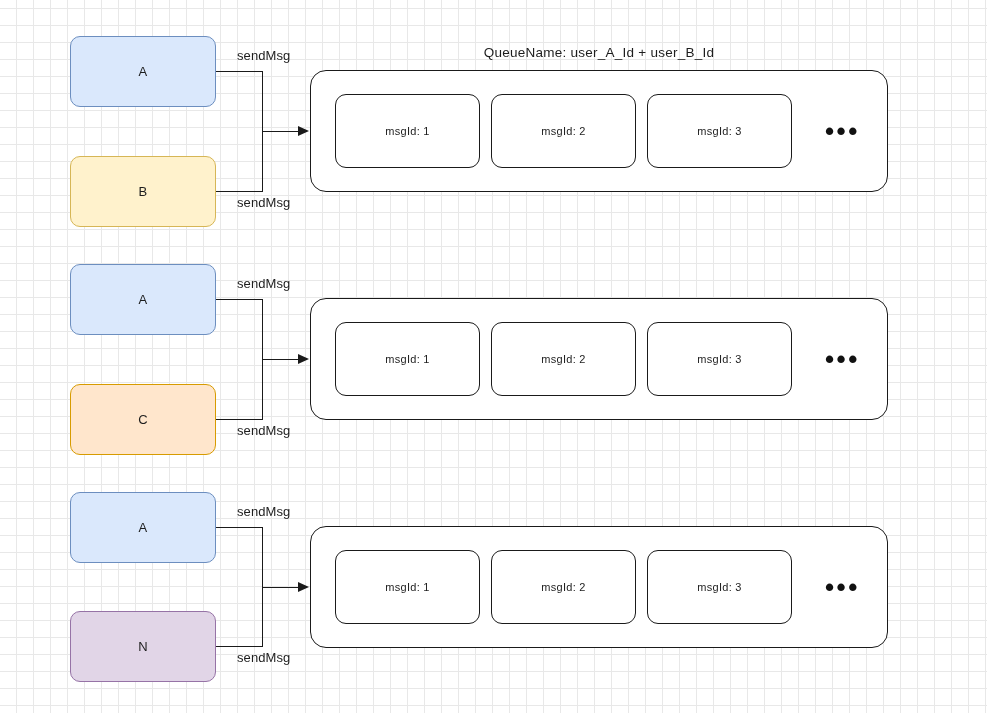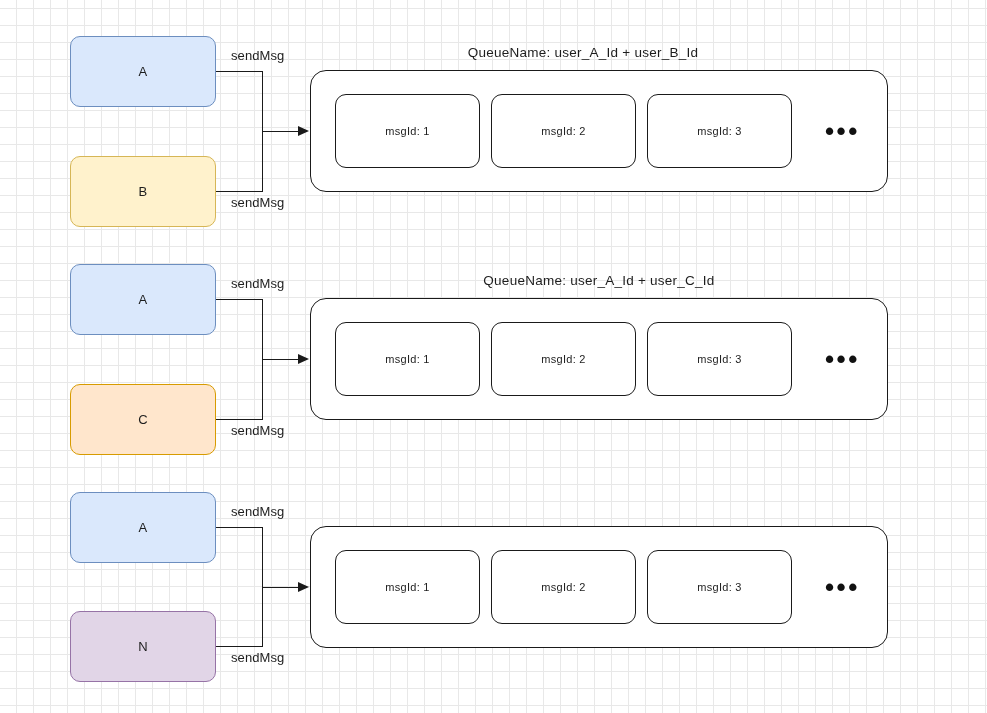--- a/index.html
+++ b/index.html
@@ -68,20 +68,21 @@
     border-left: 11px solid #1a1a1a;
   }
 
   
   .lbl {
     position: absolute;
     font-size: 13px;
     color: #1d1d1d;
     white-space: nowrap;
     letter-spacing: 0.1px;
+    margin-left: 6px;
   }
   .queue-title {
     position: absolute;
     font-size: 13.5px;
     color: #1d1d1d;
     white-space: nowrap;
     text-align: center;
     letter-spacing: 0.25px;
   }
 
@@ -129,21 +130,21 @@
 
   <div class="conn-h" style="left:216px; top:71px; width:47px;"></div>
   <div class="conn-h" style="left:216px; top:191px; width:47px;"></div>
   <div class="conn-v" style="left:262px; top:71px; height:121px;"></div>
   <div class="conn-h" style="left:262px; top:131px; width:38px;"></div>
   <div class="arrow-head" style="left:298px; top:126px;"></div>
 
   <div class="lbl" style="left:231px; top:48px;">sendMsg</div>
   <div class="lbl" style="left:231px; top:195px;">sendMsg</div>
 
-  <div class="queue-title" style="left:294px; top:45px; width:578px;">QueueName: user_A_Id + user_B_Id</div>
+  <div class="queue-title" style="left:310px; top:45px; width:578px;">QueueName: user_A_Id + user_B_Id</div>
 
   <div class="queue-box" style="left:310px; top:70px; width:578px; height:122px;"></div>
   <div class="msg-box" style="left:335px; top:94px; width:145px; height:74px;">
     <span>msgId: 1</span>
   </div>
   <div class="msg-box" style="left:491px; top:94px; width:145px; height:74px;">
     <span>msgId: 2</span>
   </div>
   <div class="msg-box" style="left:647px; top:94px; width:145px; height:74px;">
     <span>msgId: 3</span>
@@ -159,21 +160,20 @@
 
   <div class="conn-h" style="left:216px; top:299px; width:47px;"></div>
   <div class="conn-h" style="left:216px; top:419px; width:47px;"></div>
   <div class="conn-v" style="left:262px; top:299px; height:121px;"></div>
   <div class="conn-h" style="left:262px; top:359px; width:38px;"></div>
   <div class="arrow-head" style="left:298px; top:354px;"></div>
 
   <div class="lbl" style="left:231px; top:276px;">sendMsg</div>
   <div class="lbl" style="left:231px; top:423px;">sendMsg</div>
 
-  <div class="queue-title" style="left:310px; top:273px; width:578px;">QueueName: user_A_Id + user_C_Id</div>
 
   <div class="queue-box" style="left:310px; top:298px; width:578px; height:122px;"></div>
   <div class="msg-box" style="left:335px; top:322px; width:145px; height:74px;">
     <span>msgId: 1</span>
   </div>
   <div class="msg-box" style="left:491px; top:322px; width:145px; height:74px;">
     <span>msgId: 2</span>
   </div>
   <div class="msg-box" style="left:647px; top:322px; width:145px; height:74px;">
     <span>msgId: 3</span>

